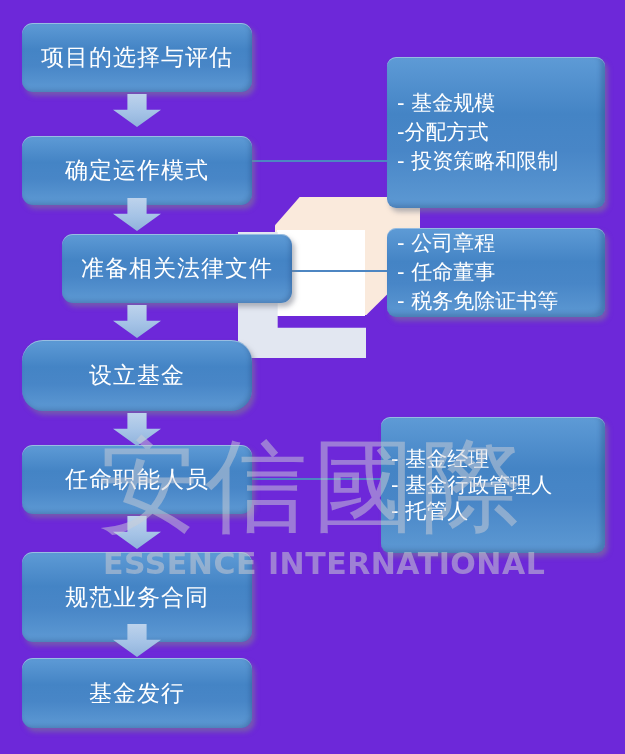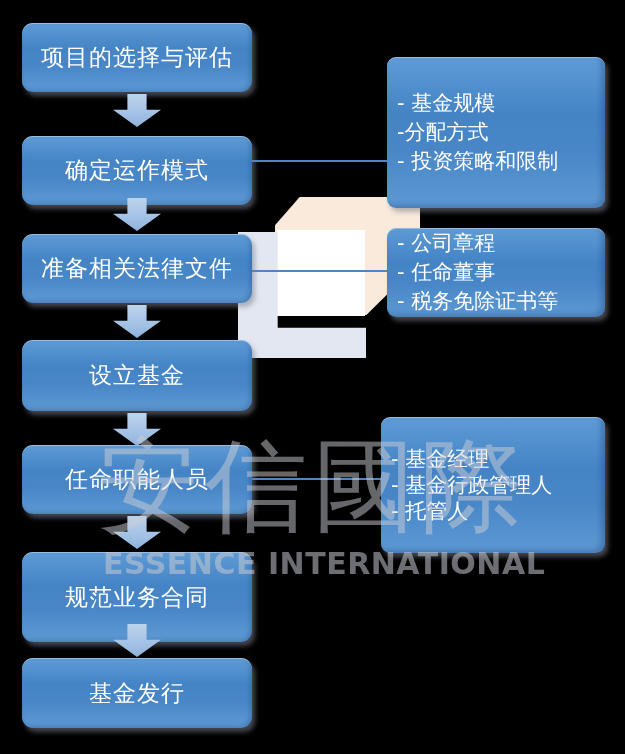--- a/index.html
+++ b/index.html
@@ -1,17 +1,17 @@
 <!DOCTYPE html>
 <html><head>
 <meta charset="utf-8">
 <style>
   html,body{margin:0;padding:0;background:#ffffff;}
   .canvas{
-    position:relative;width:625px;height:754px;background:#000000;
+    position:relative;width:625px;height:754px;background:#6d28d9;
     overflow:hidden;margin:0 auto;
     font-family:"DejaVu Sans","Liberation Sans",sans-serif;
   }
   
   .logo-peach{
     position:absolute;left:275px;top:197px;width:145px;height:118px;
     clip-path:polygon(17% 0,100% 0,100% 55%,63% 100%,0 100%,0 24%);
     z-index:0;
   }
   .logo-white{
@@ -77,22 +77,22 @@
     <div class="logo-white"></div>
     <div class="logo-gray" style="background: rgb(226, 231, 241);"></div>
   </div>
 
   <div class="conn" style="left: 252px; top: 160px; width: 135px; background: rgb(77, 134, 194);"></div>
   <div class="conn" style="left: 252px; top: 270px; width: 135px; background: rgb(77, 134, 194);"></div>
   <div class="conn" style="left: 252px; top: 478px; width: 129px; background: rgb(77, 134, 194);"></div>
 
   <div class="step" style="top:23px;height:69px;">项目的选择与评估</div>
   <div class="step" style="top:136px;height:69px;">确定运作模式</div>
-  <div class="step" style="top:234px;height:69px;">准备相关法律文件</div>
-  <div class="step" style="top:340px;height:71px;">设立基金</div>
+  <div class="step" style="top:234px;height:69px;margin-left:40px;">准备相关法律文件</div>
+  <div class="step" style="top:340px;height:71px;border-radius:21px;">设立基金</div>
   <div class="step" style="top:445px;height:69px;">任命职能人员</div>
   <div class="step" style="top:552px;height:90px;">规范业务合同</div>
   <div class="step" style="top:658px;height:70px;">基金发行</div>
 
   <div class="arrow" style="top:94px;"></div>
   <div class="arrow" style="top:198px;"></div>
   <div class="arrow" style="top:305px;"></div>
   <div class="arrow" style="top:413px;"></div>
   <div class="arrow" style="top:516px;"></div>
   <div class="arrow" style="top:624px;"></div>

